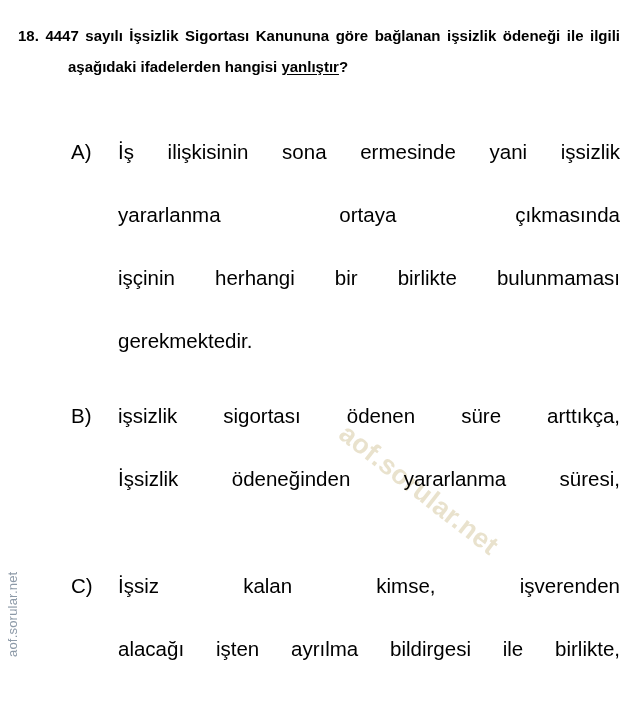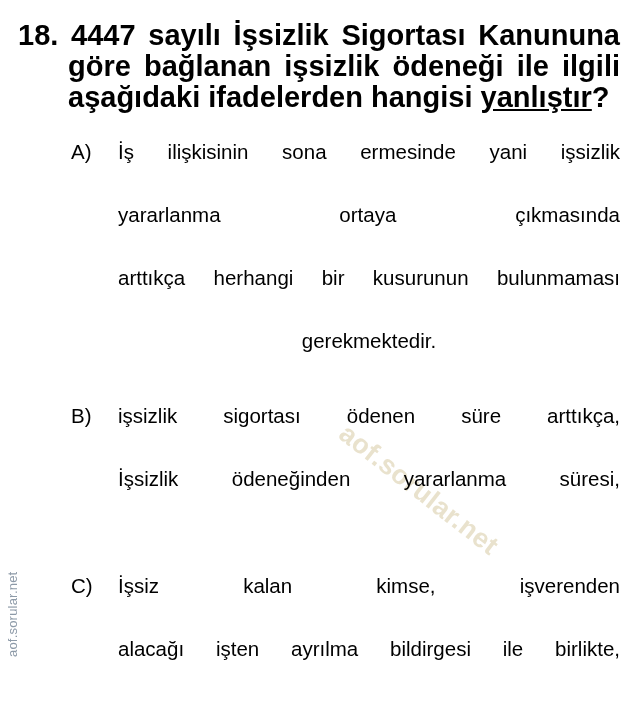--- a/index.html
+++ b/index.html
@@ -67,21 +67,21 @@
     position: absolute;
     left: 18px;
     top: 20px;
     width: 602px;
     z-index: 2;
   }
   .question-text {
     margin: 0;
     padding-left: 50px;
     text-indent: -50px;
-    font-size: 29px;
+    font-size: 15px;
     font-weight: 700;
     line-height: 31px;
     text-align: justify;
     text-justify: inter-word;
     word-spacing: 0px;
   }
   .question-number {
     font-weight: 700;
   }
   .q-emph {
@@ -124,21 +124,21 @@
     hyphens: none;
   }
   .option-text::after {
     content: "";
     display: inline-block;
     width: 100%;
   }
   
   .option-text > .line-last {
     display: block;
-    text-align: center;
+    text-align: left;
   }
   .option-text > .line {
     display: block;
     text-align: justify;
   }
   .option-text > .line::after {
     content: "";
     display: inline-block;
     width: 100%;
   }
@@ -158,21 +158,21 @@
     </p>
   </div>
 
   <div class="options">
 
     <div class="option">
       <span class="option-letter">A)</span>
       <span class="option-text">
         <span class="line">İş ilişkisinin sona ermesinde yani işsizlik</span>
         <span class="line">yararlanma ortaya çıkmasında</span>
-        <span class="line">arttıkça herhangi bir kusurunun bulunmaması</span>
+        <span class="line">işçinin herhangi bir birlikte bulunmaması</span>
         <span class="line-last">gerekmektedir.</span>
       </span>
     </div>
 
     <div class="option">
       <span class="option-letter">B)</span>
       <span class="option-text">
         <span class="line">işsizlik sigortası ödenen süre arttıkça,</span>
         <span class="line">İşsizlik ödeneğinden yararlanma süresi,</span>
       </span>

